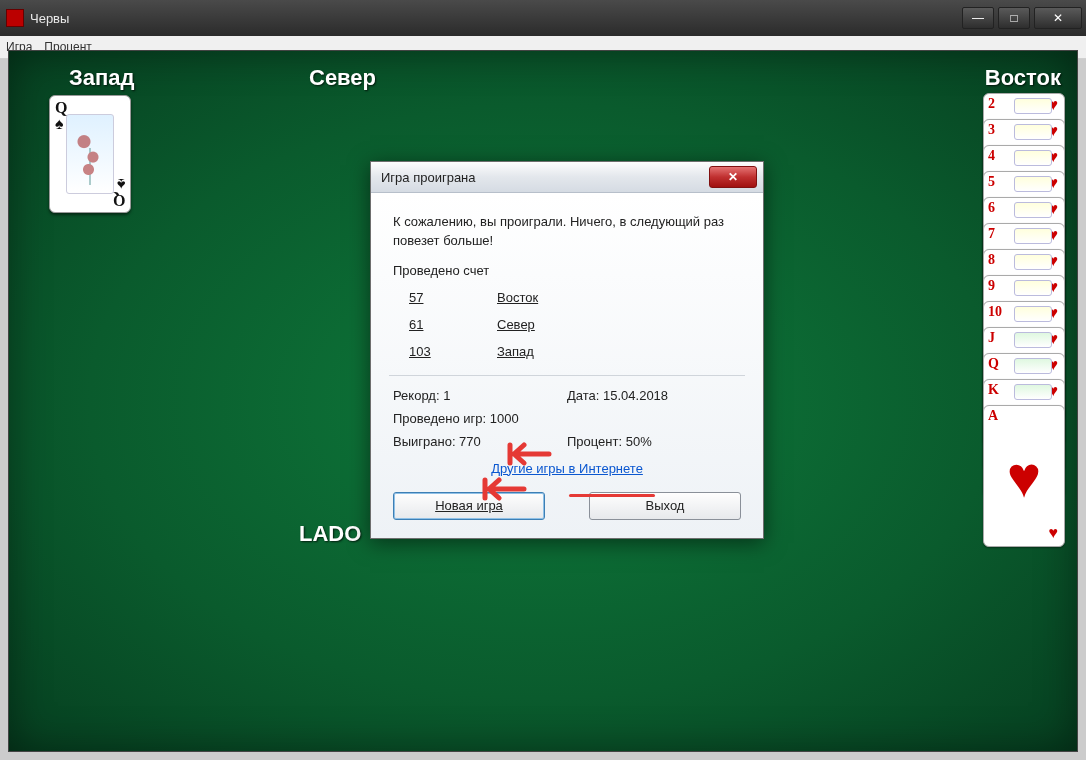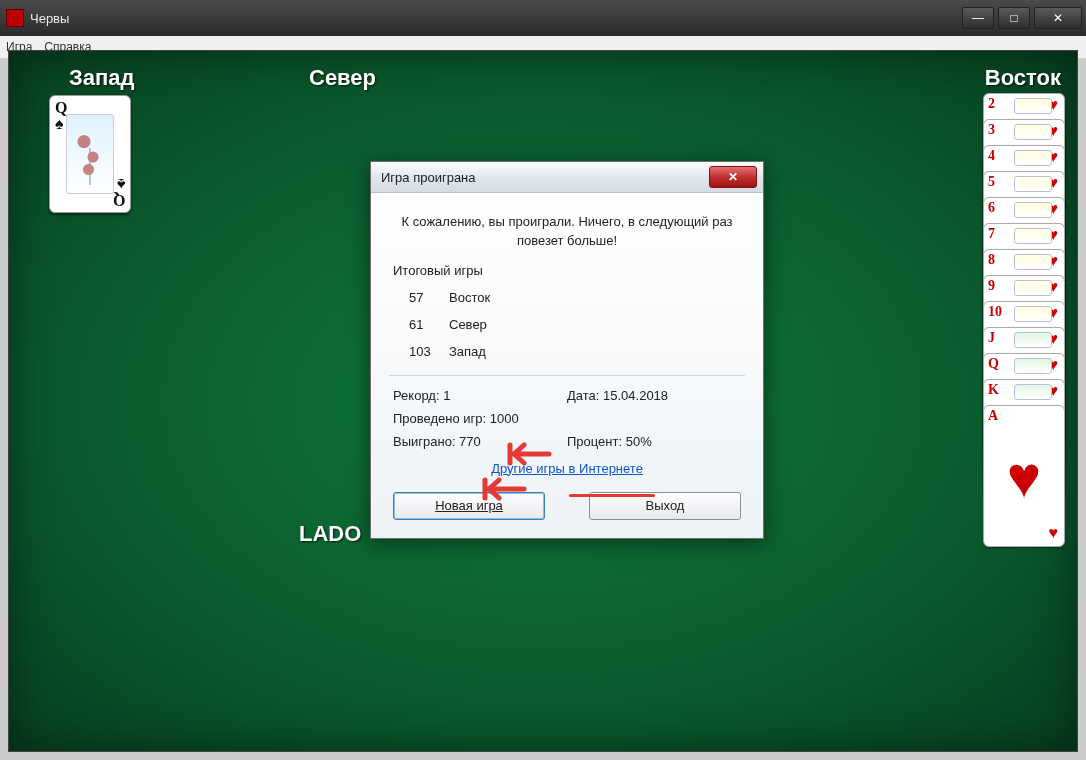--- a/index.html
+++ b/index.html
@@ -217,24 +217,24 @@
     display:flex;align-items:center;justify-content:center;
     font-size: 12px;
     font-weight: bold;
   }
   .dialog-body {
     background: linear-gradient(to bottom, #ffffff 0%, #eef2f6 100%);
     padding: 14px 22px 16px 22px;
     font-size: 13px;
     color: #222;
   }
-  .msg { text-align: center; margin: 6px 0 12px; line-height: 1.45; }
+  .msg { text-align: left; margin: 6px 0 12px; line-height: 1.45; }
   .section-h { font-size: 13px; margin: 4px 0 6px; }
   .score-table { margin: 0 0 0 16px; }
-  .score-row { display: flex; padding: 6px 0; }
+  .score-row { display: flex; gap: 48px; padding: 6px 0; text-decoration: underline; }
   .score-row .sc { width: 40px; }
   .score-row .pn { width: 140px; }
   .pn.blur { color: transparent; text-shadow: 0 0 7px #8a8a8a; }
   .divider { border-top: 1px solid #d0d5db; margin: 10px -4px 10px; }
   .stats { display: grid; grid-template-columns: 1fr 1fr; row-gap: 8px; margin-top: 12px; }
   .linkrow { text-align: center; margin: 12px 0 4px; }
   .linkrow a { color: #0b57d0; text-decoration: underline; cursor: pointer; font-size: 13px; }
   .dlg-buttons {
     display: flex; justify-content: space-between;
     padding: 12px 0 2px;
@@ -275,21 +275,21 @@
     <div class="spacer"></div>
     <div class="winbtns">
       <div class="winbtn">—</div>
       <div class="winbtn">□</div>
       <div class="winbtn close">✕</div>
     </div>
   </div>
 
   <div class="menubar">
     <span>Игра</span>
-    <span>Справка</span>
+    <span>Процент</span>
   </div>
 
   <div class="game-area">
 
     <div class="player-label lbl-west">Запад</div>
     <div class="player-label lbl-north">Север</div>
     <div class="player-label lbl-east">Восток</div>
     <div class="player-label lbl-south">LADO</div>
 
     <div class="card black" style="left:40px; top:44px;">
@@ -370,21 +370,21 @@
     <div class="dialog">
       <div class="dialog-title">
         <span>Игра проиграна</span>
         <span class="fill"></span>
         <div class="dlg-close">
           <span>✕</span>
         </div>
       </div>
       <div class="dialog-body">
         <div class="msg">К сожалению, вы проиграли. Ничего, в следующий раз повезет больше!</div>
-        <div class="section-h">Итоговый игры</div>
+        <div class="section-h">Проведено счет</div>
         <div class="score-table" id="score-table">
             <div class="score-row">
               <div class="sc">57</div>
               <div class="pn">Восток</div>
             </div>
             <div class="score-row">
               <div class="sc">61</div>
               <div class="pn">Север</div>
             </div>
             <div class="score-row">

